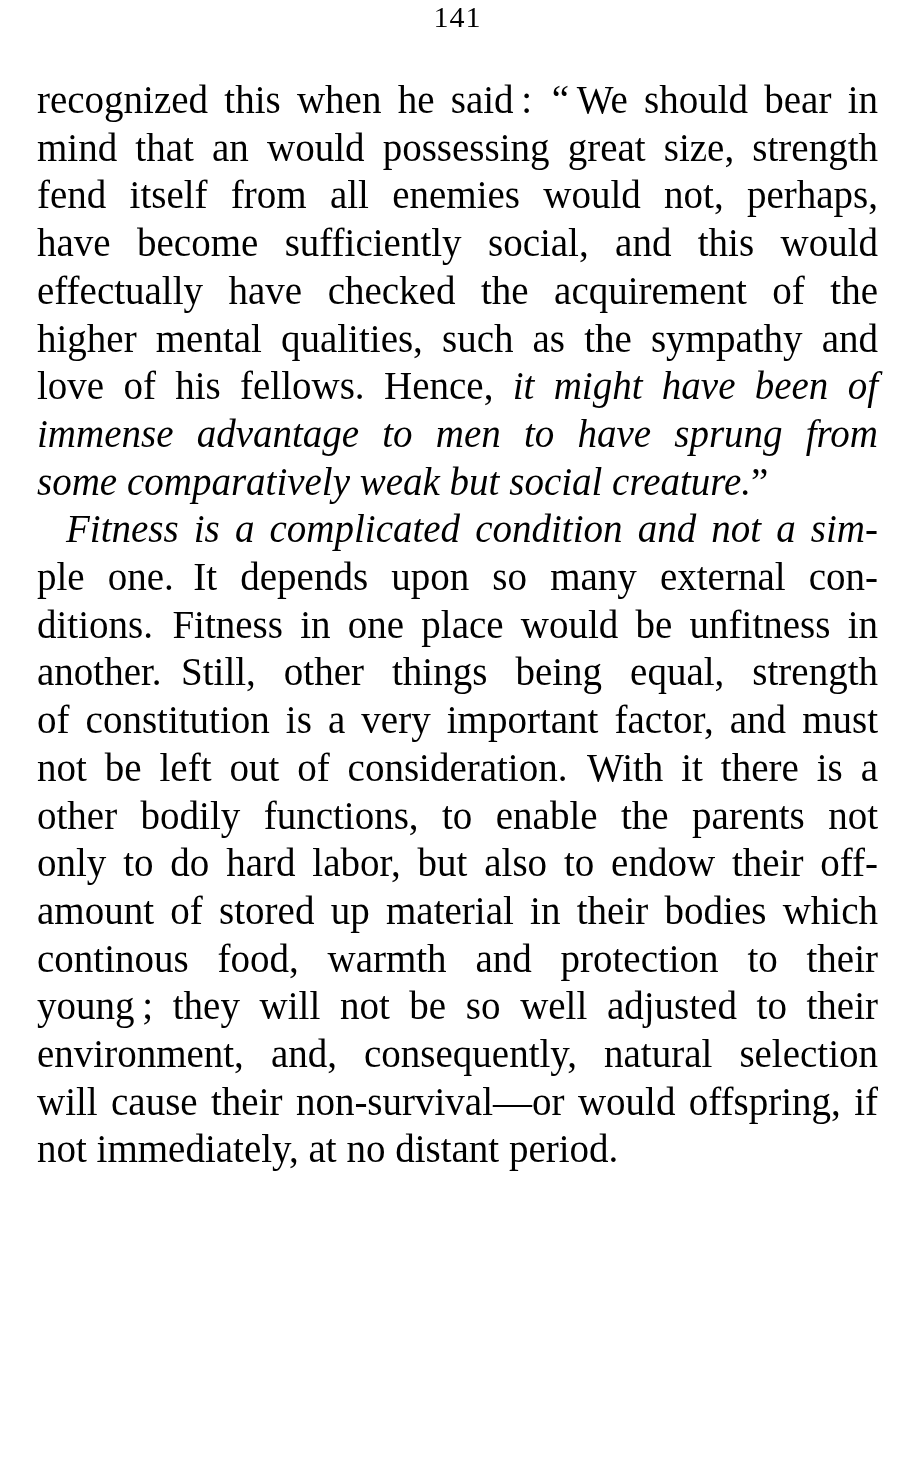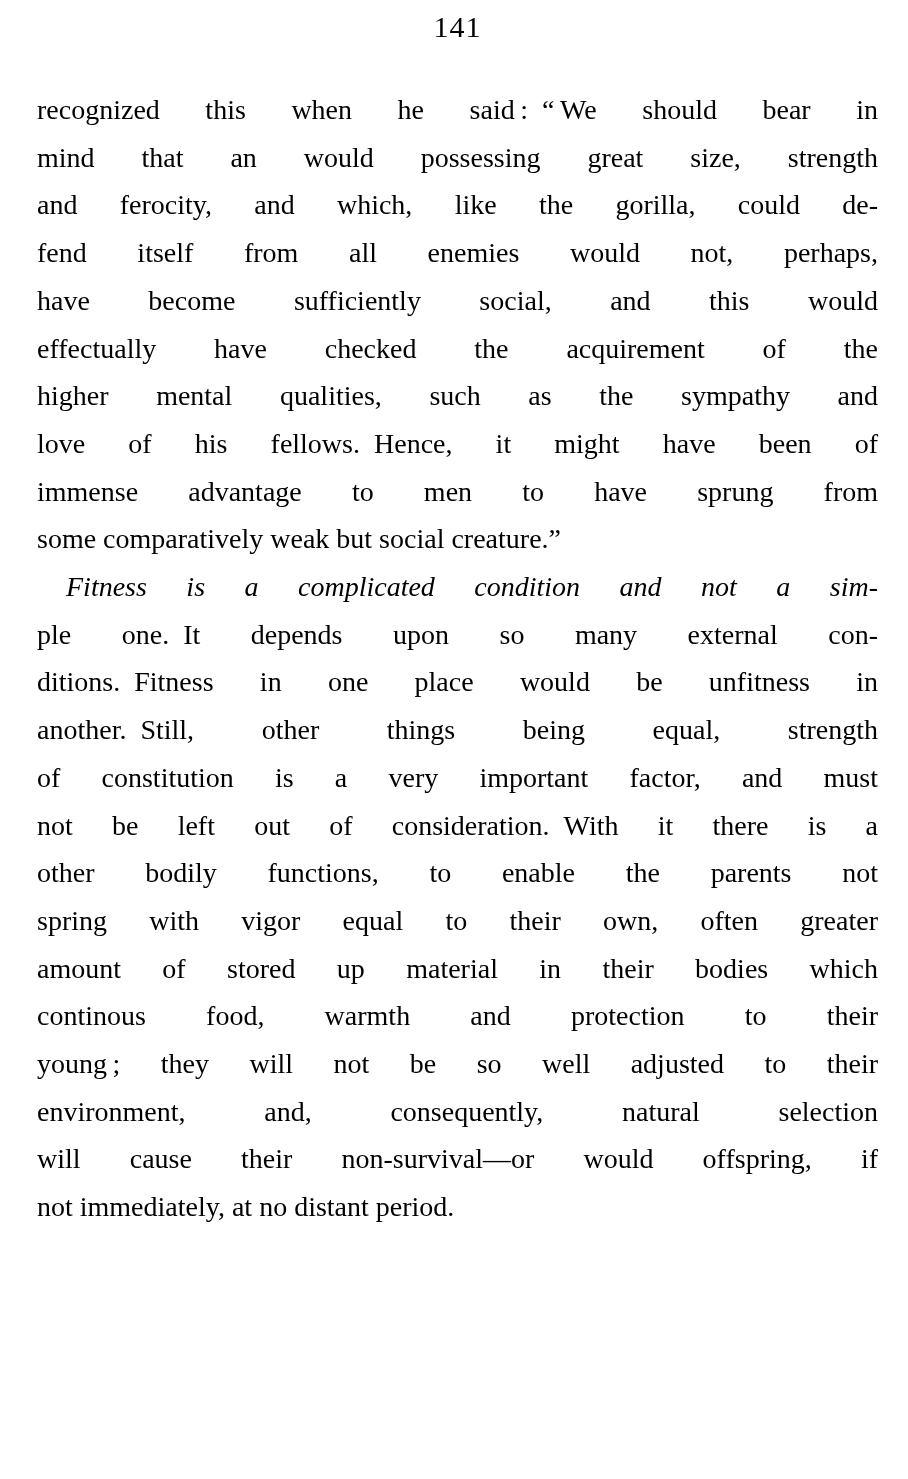--- a/index.html
+++ b/index.html
@@ -12,83 +12,82 @@
     height: 1479px;
     overflow: hidden;
     font-family: "Liberation Serif", "DejaVu Serif", serif;
     color: #000000;
   }
   .book-page {
     width: 908px;
     height: 1479px;
     background: #ffffff;
     box-sizing: border-box;
-    padding-top: 10px;
   }
   .page-number {
     width: 841px;
     margin: 0 30px 0 37px;
     text-align: center;
     font-size: 30px;
     line-height: 34px;
     letter-spacing: 1px;
   }
   .text-block {
     width: 841px;
     margin: 42px 30px 0 37px;
-    font-size: 28px;
+    font-size: 39px;
     line-height: 47.7px;
   }
   .paragraph {
     margin: 0;
   }
   .line {
     display: block;
     text-align: justify;
     text-justify: inter-word;
     text-align-last: justify;
     white-space: normal;
   }
   .line.last {
     text-align-last: left;
   }
   .paragraph.indent .line.first {
     text-indent: 29px;
     font-style: italic;
   }
   .it {
+    font-style: italic;
   }
 </style>
 </head>
 <body>
 
 <div class="book-page">
   <div class="page-number">141</div>
   <div class="text-block">
       <div class="paragraph">
         <div class="line first"><span>recognized this when he said : “ We should bear in</span></div>
         <div class="line"><span>mind that an would possessing great size, strength</span></div>
-        <div class="line"><span>and ferocity, and which, like the gorilla, could de-</span></div>
         <div class="line"><span>fend itself from all enemies would not, perhaps,</span></div>
         <div class="line"><span>have become sufficiently social, and this would</span></div>
         <div class="line"><span>effectually have checked the acquirement of the</span></div>
         <div class="line"><span>higher mental qualities, such as the sympathy and</span></div>
         <div class="line"><span>love of his fellows. Hence, </span><span class="it">it might have been of</span></div>
         <div class="line"><span class="it">immense advantage to men to have sprung from</span></div>
         <div class="line last"><span class="it">some comparatively weak but social creature.</span><span>”</span></div>
       </div>
       <div class="paragraph indent">
         <div class="line first"><span>Fitness is a complicated condition and not a sim-</span></div>
         <div class="line"><span>ple one. It depends upon so many external con-</span></div>
         <div class="line"><span>ditions. Fitness in one place would be unfitness in</span></div>
         <div class="line"><span>another. Still, other things being equal, strength</span></div>
         <div class="line"><span>of constitution is a very important factor, and must</span></div>
         <div class="line"><span>not be left out of consideration. With it there is a</span></div>
         <div class="line"><span>other bodily functions, to enable the parents not</span></div>
-        <div class="line"><span>spring with vigor equal to their own, often greater</span></div>
+        <div class="line"><span>only to do hard labor, but also to endow their off-</span></div>
         <div class="line"><span>amount of stored up material in their bodies which</span></div>
         <div class="line"><span>continous food, warmth and protection to their</span></div>
         <div class="line"><span>young ; they will not be so well adjusted to their</span></div>
         <div class="line"><span>environment, and, consequently, natural selection</span></div>
         <div class="line"><span>will cause their non-survival—or would offspring, if</span></div>
         <div class="line last"><span>not immediately, at no distant period.</span></div>
       </div>
     </div>
 </div>
 

